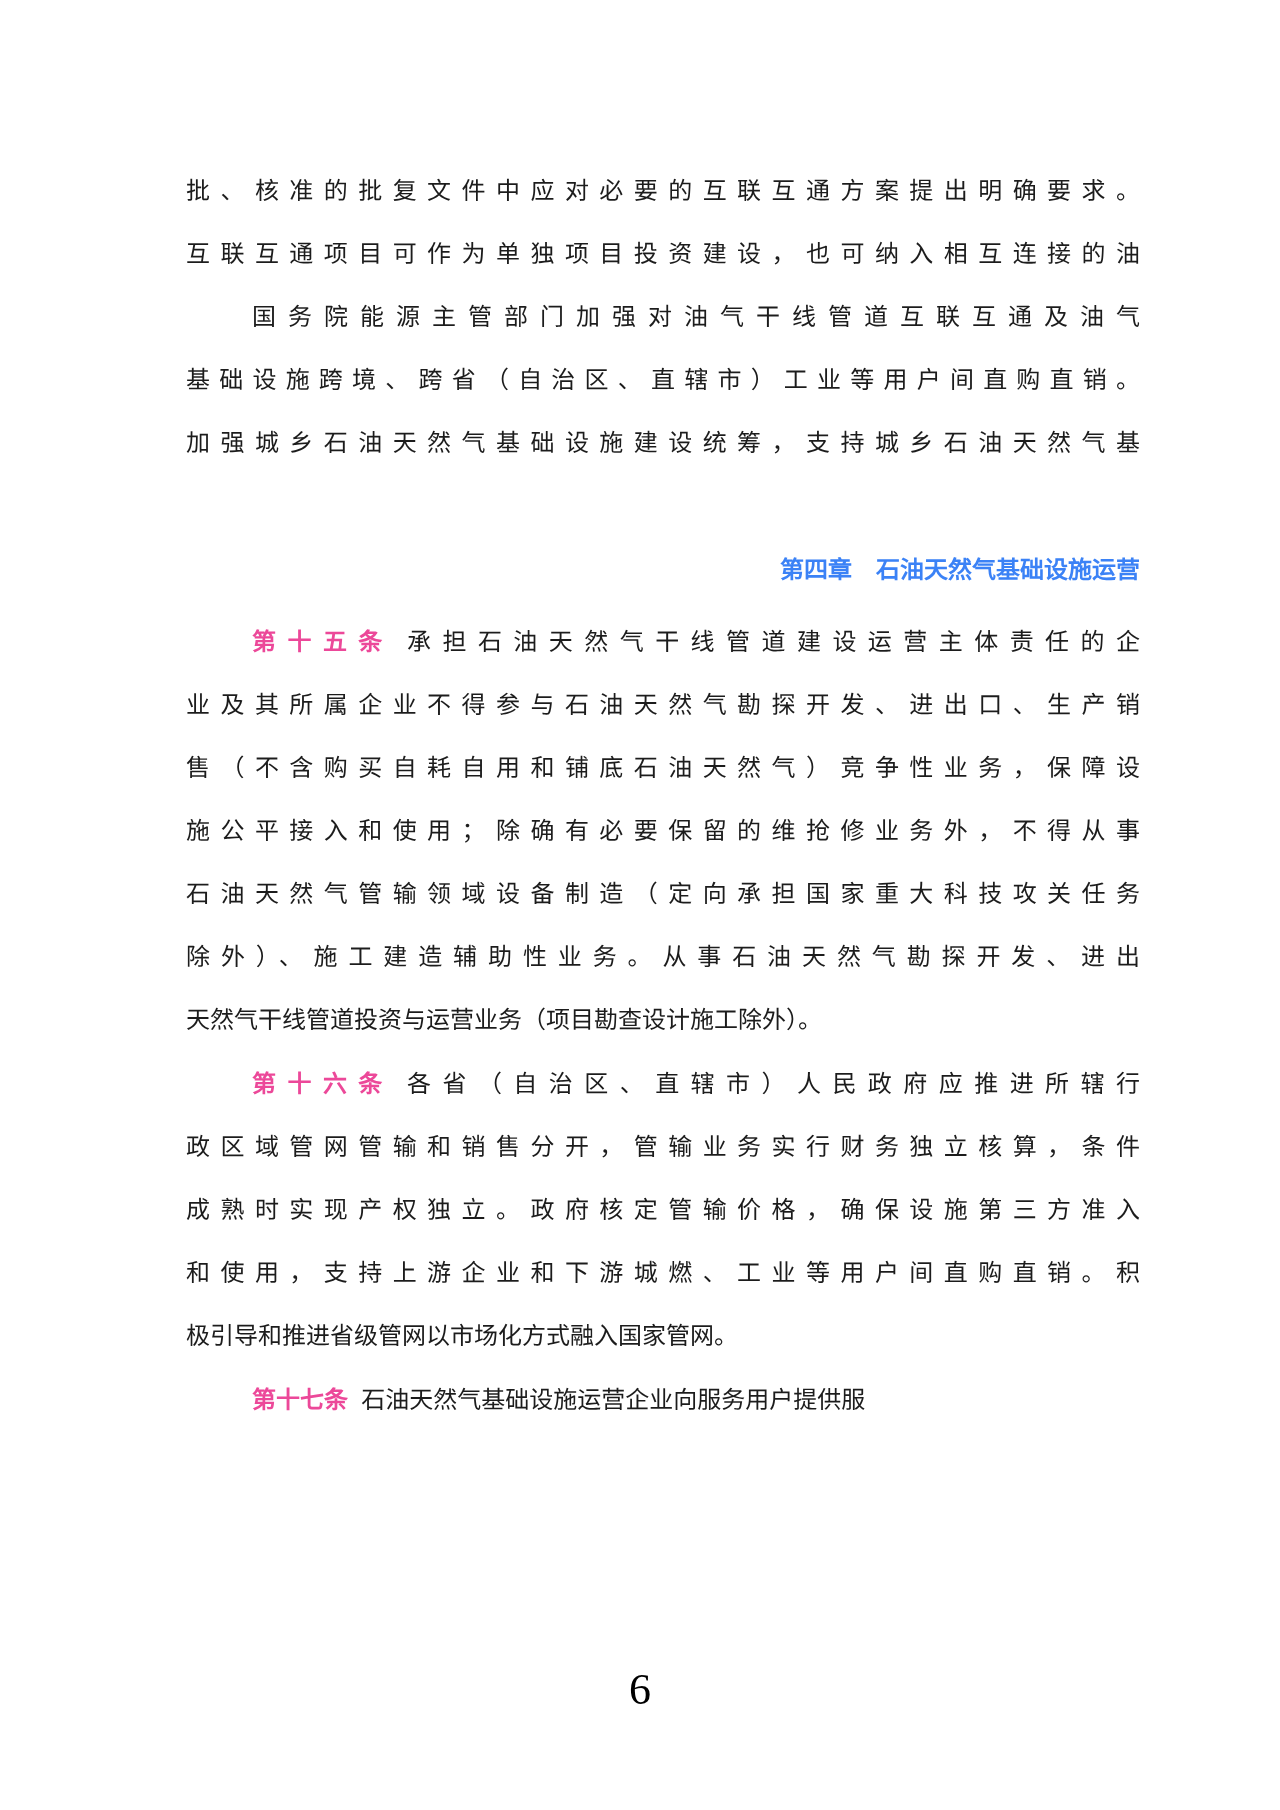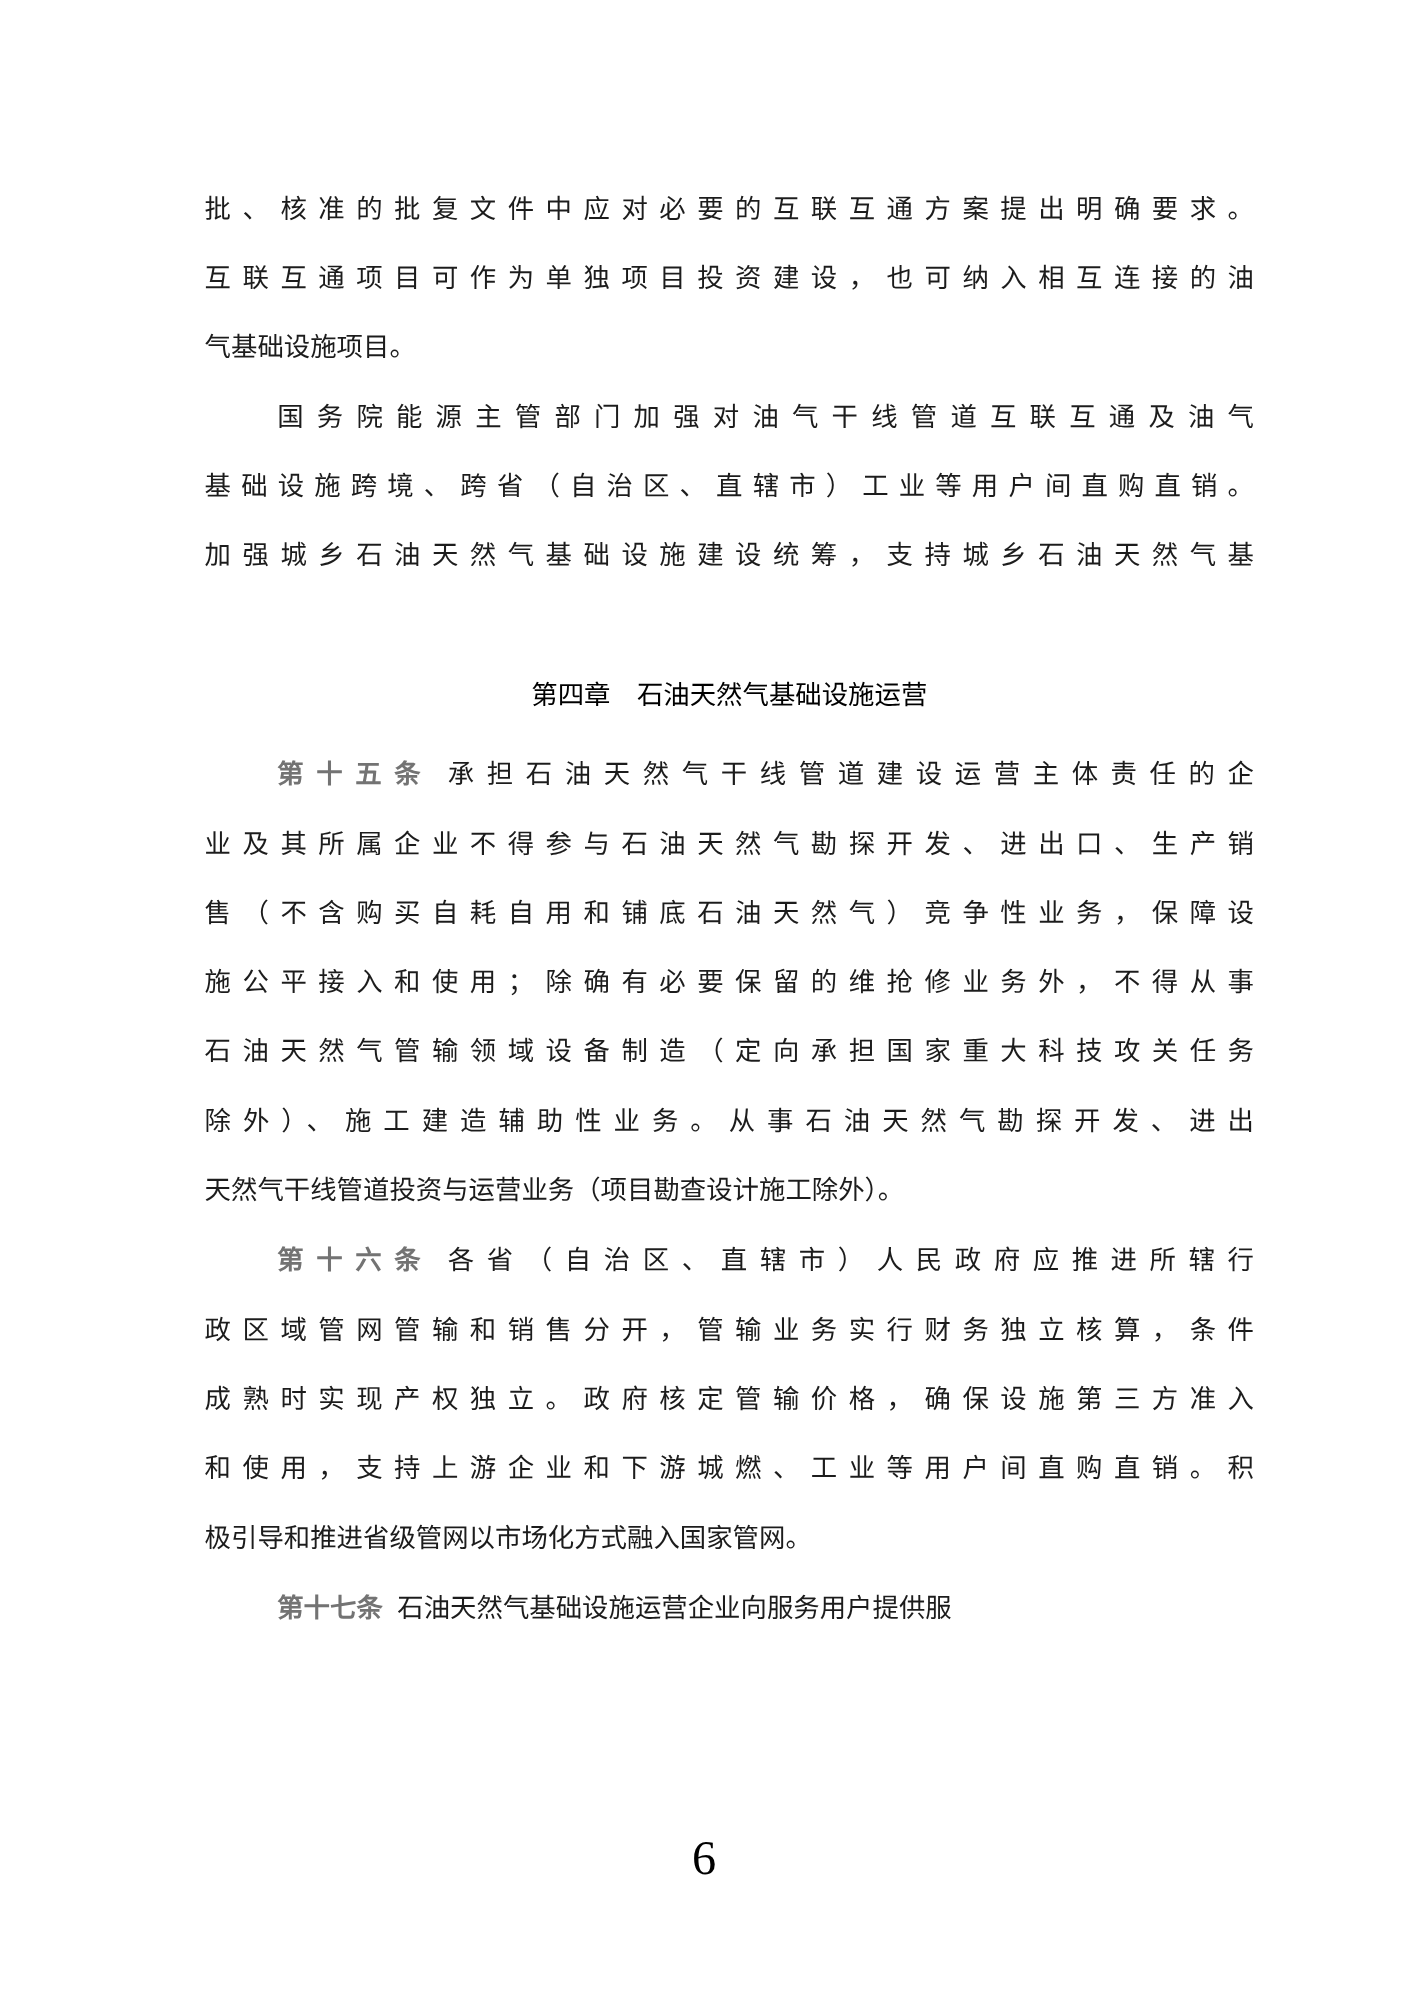--- a/index.html
+++ b/index.html
@@ -35,28 +35,28 @@
   }
   .line.indent {
     text-indent: 66px; 
   }
 
   
   .lead {
     font-family: "Liberation Sans", "DejaVu Sans", sans-serif;
     font-weight: 700;
     margin-right: 0.55em;
-    color: #737373;
+    color: #ec4899;
   }
 
   .chapter-heading {
-    text-align: center;
+    text-align: right;
     font-family: "Liberation Sans", "DejaVu Sans", sans-serif;
-    font-weight: 400;
-    color: #000000;
+    font-weight: 700;
+    color: #3b82f6;
     margin-top: 63px;
     margin-bottom: 9px;
     line-height: 63px;
   }
 
   .page-footer {
     position: absolute;
     left: 0;
     top: 1668px;
     width: 100%;
@@ -69,21 +69,20 @@
     color: #000000;
   }
 </style>
 </head>
 <body>
 
 <div class="page">
   <main class="doc">
       <div class="line">批、核准的批复文件中应对必要的互联互通方案提出明确要求。</div>
       <div class="line">互联互通项目可作为单独项目投资建设，也可纳入相互连接的油</div>
-      <div class="line last">气基础设施项目。</div>
       <div class="line indent">国务院能源主管部门加强对油气干线管道互联互通及油气</div>
       <div class="line">基础设施跨境、跨省（自治区、直辖市）工业等用户间直购直销。</div>
       <div class="line">加强城乡石油天然气基础设施建设统筹，支持城乡石油天然气基</div>
       <div class="chapter-heading">第四章　石油天然气基础设施运营</div>
       <div class="line indent"><span class="lead">第十五条</span>承担石油天然气干线管道建设运营主体责任的企</div>
       <div class="line">业及其所属企业不得参与石油天然气勘探开发、进出口、生产销</div>
       <div class="line">售（不含购买自耗自用和铺底石油天然气）竞争性业务，保障设</div>
       <div class="line">施公平接入和使用；除确有必要保留的维抢修业务外，不得从事</div>
       <div class="line">石油天然气管输领域设备制造（定向承担国家重大科技攻关任务</div>
       <div class="line">除外）、施工建造辅助性业务。从事石油天然气勘探开发、进出</div>

